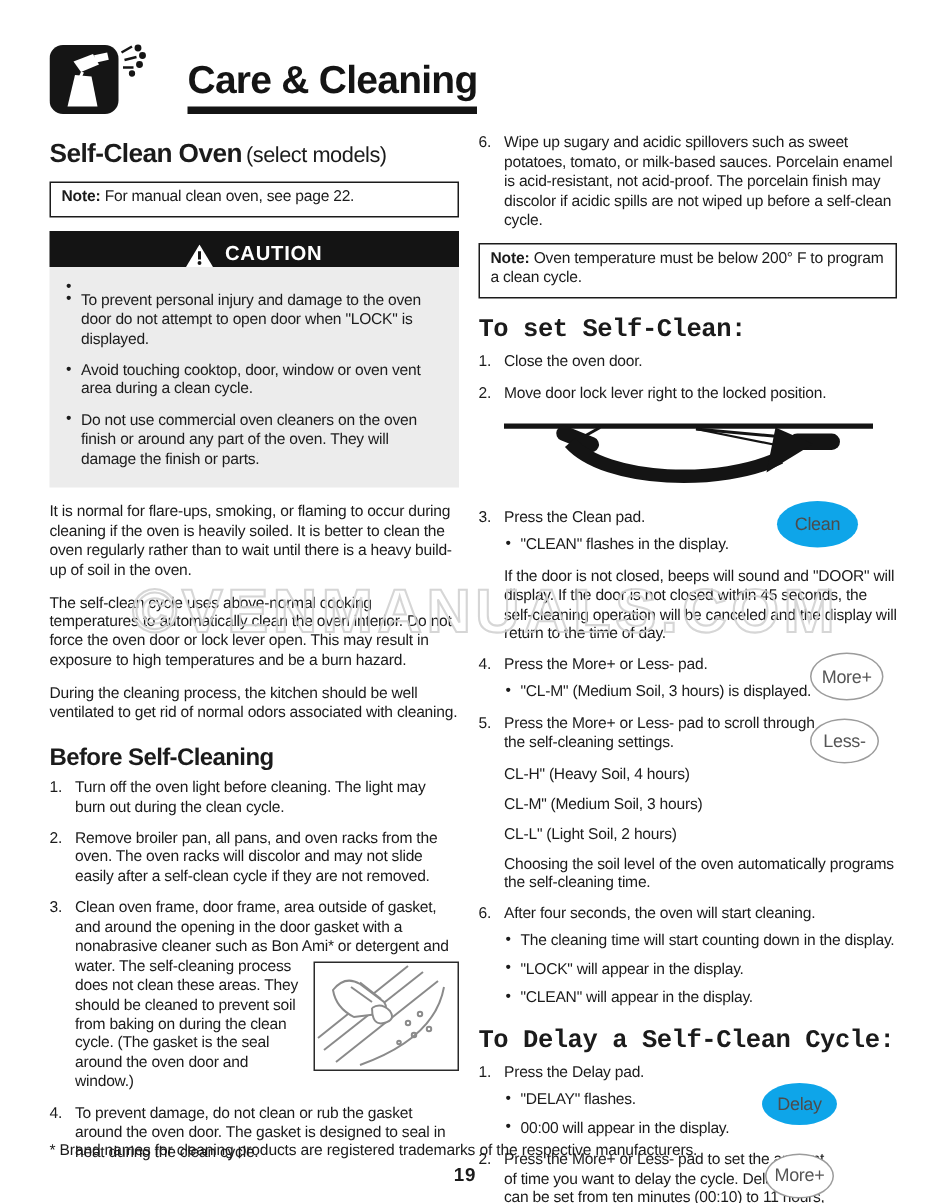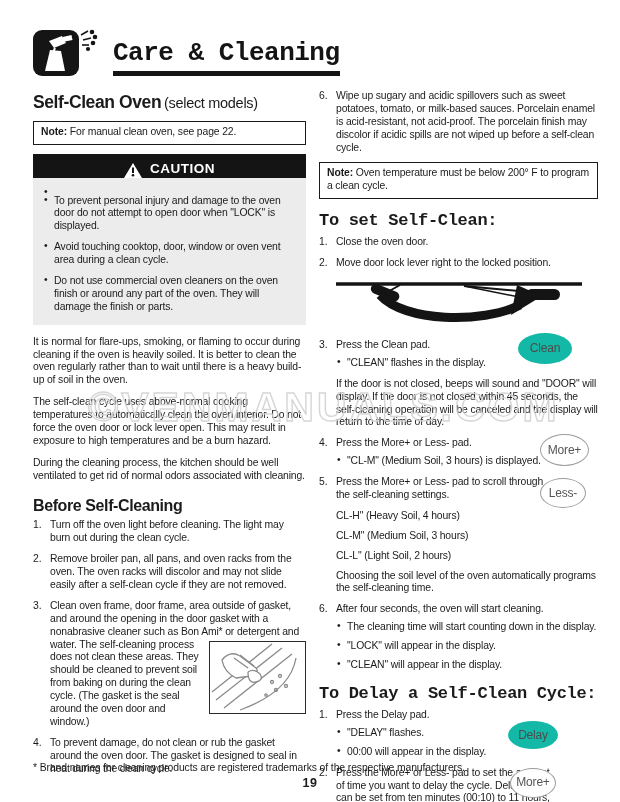--- a/index.html
+++ b/index.html
@@ -3,21 +3,21 @@
 <meta charset="utf-8">
 <style>
   html,body { margin:0; padding:0; background:#9a9a9a; }
   .page {
     position:relative; width:620px; height:802px; margin:0 auto;
     background:#ffffff; overflow:hidden;
     font-family:"Liberation Sans", sans-serif;
     font-size:10.4px; line-height:1.24; letter-spacing:-0.15px; color:#1b1b1b;
   }
   
-  .hdr { display:flex; align-items:flex-start; gap:10px; padding:28px 0 0 33px;font-family:Liberation Mono, monospace; }
+  .hdr { display:flex; align-items:flex-start; gap:22px; padding:28px 0 0 33px; }
   .hdr-title-wrap { display:inline-block; margin-top:9px; }
   .hdr-title { font-size:26px; font-weight:bold; letter-spacing:-0.5px; color:#141414; white-space:nowrap; }
   .hdr-rule { height:5px; background:#141414; margin-top:2px; }
   
   .columns { display:flex; gap:13px; padding:0 22px 0 33px; margin-top:12px; }
   .col-left  { width:273px; }
   .col-right { width:279px; position:relative; }
   
   .h1 { margin:2px 0 6px; }
   .h1 .big { font-size:17.5px; font-weight:bold; letter-spacing:-0.4px; }
@@ -41,21 +41,21 @@
   .sbul .dot { position:absolute; left:1px; top:-1px; }
   .indent { margin-left:17px; margin-bottom:8px; }
   .cl-line { margin:0 0 7px 17px; }
   .pr40 { padding-right:40px; }
   .pr46 { padding-right:46px; }
   
   .gasket-fig { float:right; width:97px; height:73px; border:1.5px solid #2a2a2a; margin:2px 0 4px 8px; background:#fff; box-sizing:border-box; }
   .lever-fig { margin:1px 0 9px 15px; }
   
   .pad { position:absolute; border-radius:50%; display:flex; align-items:center; justify-content:center; font-size:12px; letter-spacing:-0.2px; color:#555; }
-  .pad-filled  { background:#14b8a6; color:#4c4c4c; }
+  .pad-filled  { background:#0ea5e9; color:#4c4c4c; }
   .pad-outline { background:#fff; border:1.3px solid #9c9c9c; }
   .pad-clean { width:54px; height:31px; right:26px; top:-6px; }
   .pad-more1 { width:47px; height:30px; right:9px;  top:-3px; }
   .pad-less  { width:44px; height:28px; right:12px; top:2px;  }
   .pad-delay { width:50px; height:28px; right:40px; top:12px; }
   .pad-more2 { width:44px; height:28px; right:42px; top:1px;  }
   .footnote { position:absolute; left:33px; bottom:27px; font-size:10.4px; letter-spacing:-0.1px; }
   .pageno { position:absolute; left:0; right:0; bottom:11px; text-align:center; font-weight:bold; font-size:12.5px; letter-spacing:0.5px; }
   
   .watermark {

